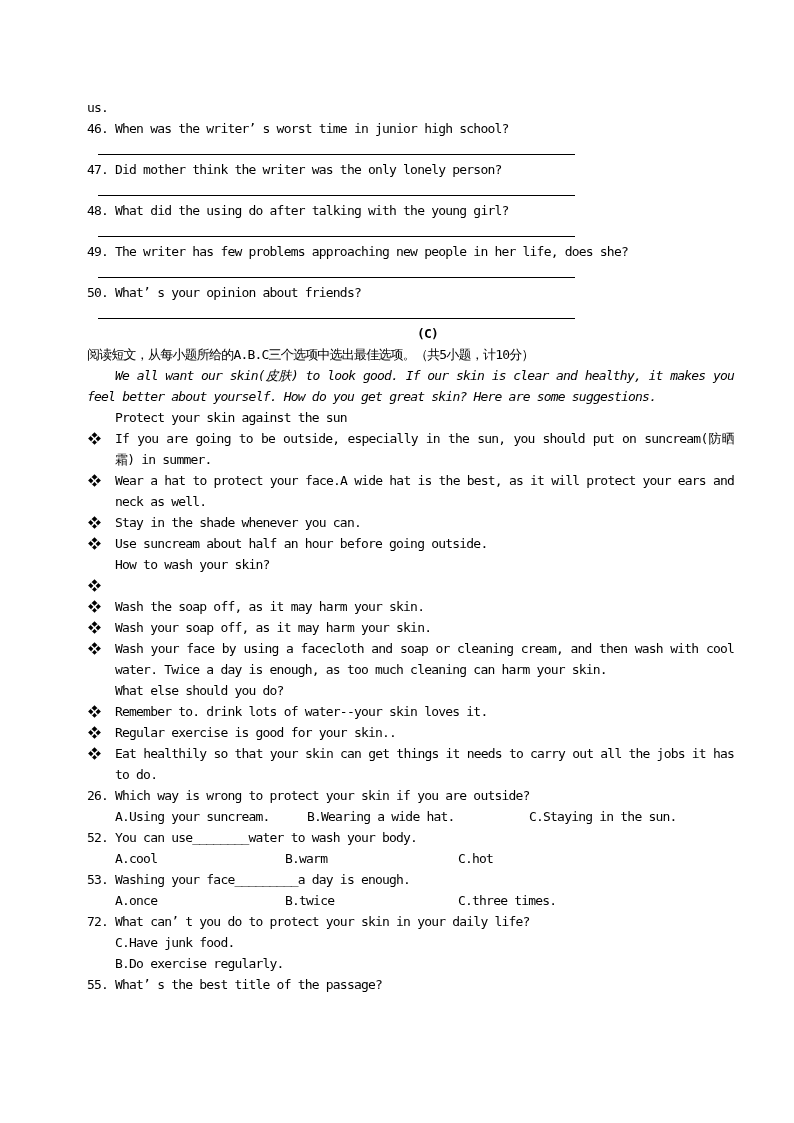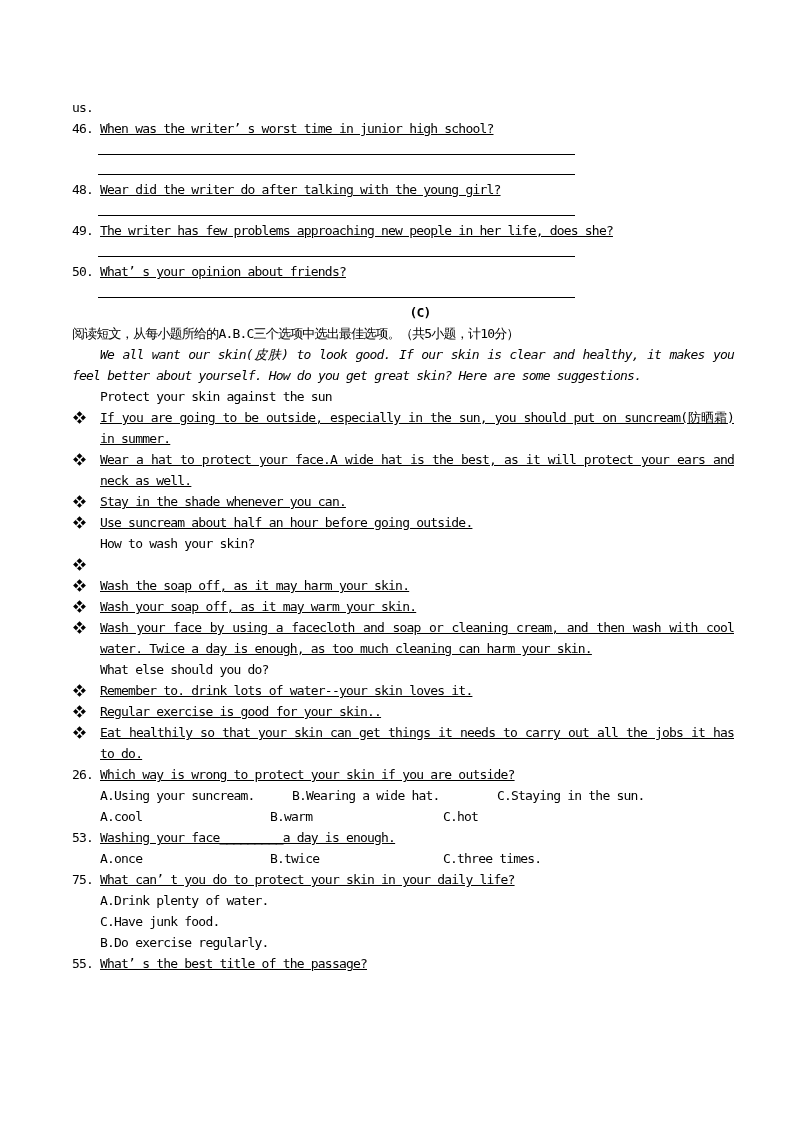--- a/index.html
+++ b/index.html
@@ -2,22 +2,22 @@
 <html><head>
 <meta charset="utf-8">
 <style>
   html,body{margin:0;padding:0;}
   body{
     width:794px;height:1123px;background:#ffffff;color:#000;
     font-family:"DejaVu Sans Mono","Liberation Mono",monospace;
     font-size:13px;letter-spacing:-0.8px;position:relative;overflow:hidden;
   }
   #content{position:absolute;left:72px;top:97px;width:662px;}
-  .line{line-height:21px;min-height:21px;}
-  .hang{position:relative;padding-left:28px;text-decoration:underline;}
+  .line{line-height:21px;min-height:21px;margin-left:15px;}
+  .hang{position:relative;padding-left:28px;}
   .qnum{position:absolute;left:0;top:0;}
   .answer-line{
     height:15px;border-bottom:1px solid #000;width:477px;
     margin-left:26px;margin-bottom:4px;
   }
   .section-label{text-align:center;font-weight:bold;padding-left:34px;}
   .para{text-indent:28px;text-align:justify;font-style:italic;}
   .heading{font-weight:normal;padding-left:28px;}
   .bullet{text-align:justify;}
   .bullet-icon{
@@ -26,74 +26,75 @@
     background-color:#000;
     background-image:linear-gradient(#fff,#fff),linear-gradient(#fff,#fff);
     background-size:1.5px 100%,100% 1.5px;
     background-position:center center;
     background-repeat:no-repeat;
   }
   .opts{position:relative;height:21px;text-align:center;}
   .opts span{position:absolute;top:0;white-space:nowrap;}
   .opts-wide .o0{left:28px}
   .opts-wide .o1{left:220px}
-  .opts-wide .o2{left:425px}
+  .opts-wide .o2{left:442px}
   .opts-std .o0{left:28px}
   .opts-std .o1{left:198px}
   .opts-std .o2{left:371px}
   .option-line{padding-left:28px;}
 </style>
 </head>
 <body>
 
 <main>
   <section id="content">
       <div class="line plain">us.</div>
       <div class="line hang question"><span class="qnum">46.</span><span class="qtext">When was the writer’ s worst time in junior high school?</span></div>
       <div class="answer-line"></div>
+      <div class="line hang question"><span class="qnum">47.</span><span class="qtext">Did mother think the writer was the only lonely person?</span></div>
       <div class="answer-line"></div>
-      <div class="line hang question"><span class="qnum">48.</span><span class="qtext">Wear did the writer do after talking with the young girl?</span></div>
+      <div class="line hang question"><span class="qnum">48.</span><span class="qtext">What did the using do after talking with the young girl?</span></div>
       <div class="answer-line"></div>
       <div class="line hang question"><span class="qnum">49.</span><span class="qtext">The writer has few problems approaching new people in her life, does she?</span></div>
       <div class="answer-line"></div>
       <div class="line hang question"><span class="qnum">50.</span><span class="qtext">What’ s your opinion about friends?</span></div>
       <div class="answer-line"></div>
       <div class="line section-label">(C)</div>
       <div class="line plain">阅读短文，从每小题所给的A.B.C三个选项中选出最佳选项。（共5小题，计10分）</div>
       <div class="line para">We all want our skin(皮肤) to look good. If our skin is clear and healthy, it makes you feel better about yourself. How do you get great skin? Here are some suggestions.</div>
       <div class="line heading">Protect your skin against the sun</div>
       <div class="line hang bullet"><span class="bullet-icon"></span><span class="btext">If you are going to be outside, especially in the sun, you should put on suncream(防晒霜) in summer.</span></div>
       <div class="line hang bullet"><span class="bullet-icon"></span><span class="btext">Wear a hat to protect your face.A wide hat is the best, as it will protect your ears and neck as well.</span></div>
       <div class="line hang bullet"><span class="bullet-icon"></span><span class="btext">Stay in the shade whenever you can.</span></div>
       <div class="line hang bullet"><span class="bullet-icon"></span><span class="btext">Use suncream about half an hour before going outside.</span></div>
       <div class="line heading">How to wash your skin?</div>
       <div class="line hang bullet"><span class="bullet-icon"></span></div>
       <div class="line hang bullet"><span class="bullet-icon"></span><span class="btext">Wash the soap off, as it may harm your skin.</span></div>
-      <div class="line hang bullet"><span class="bullet-icon"></span><span class="btext">Wash your soap off, as it may warm your skin.</span></div>
+      <div class="line hang bullet"><span class="bullet-icon"></span><span class="btext">Wash your soap off, as it may harm your skin.</span></div>
       <div class="line hang bullet"><span class="bullet-icon"></span><span class="btext">Wash your face by using a facecloth and soap or cleaning cream, and then wash with cool water. Twice a day is enough, as too much cleaning can harm your skin.</span></div>
       <div class="line heading">What else should you do?</div>
       <div class="line hang bullet"><span class="bullet-icon"></span><span class="btext">Remember to. drink lots of water--your skin loves it.</span></div>
       <div class="line hang bullet"><span class="bullet-icon"></span><span class="btext">Regular exercise is good for your skin..</span></div>
       <div class="line hang bullet"><span class="bullet-icon"></span><span class="btext">Eat healthily so that your skin can get things it needs to carry out all the jobs it has to do.</span></div>
       <div class="line hang question"><span class="qnum">26.</span><span class="qtext">Which way is wrong to protect your skin if you are outside?</span></div>
       <div class="line opts opts-wide">
         <span class="o0">A.Using your suncream.</span>
         <span class="o1">B.Wearing a wide hat.</span>
         <span class="o2">C.Staying in the sun.</span>
       </div>
+      <div class="line hang question"><span class="qnum">52.</span><span class="qtext">You can use________water to wash your body.</span></div>
       <div class="line opts opts-std">
         <span class="o0">A.cool</span>
         <span class="o1">B.warm</span>
         <span class="o2">C.hot</span>
       </div>
       <div class="line hang question"><span class="qnum">53.</span><span class="qtext">Washing your face_________a day is enough.</span></div>
       <div class="line opts opts-std">
         <span class="o0">A.once</span>
         <span class="o1">B.twice</span>
         <span class="o2">C.three times.</span>
       </div>
-      <div class="line hang question"><span class="qnum">75.</span><span class="qtext">What can’ t you do to protect your skin in your daily life?</span></div>
-      <div class="line option-line">A.Drink plenty of water.</div>
+      <div class="line hang question"><span class="qnum">72.</span><span class="qtext">What can’ t you do to protect your skin in your daily life?</span></div>
       <div class="line option-line">C.Have junk food.</div>
       <div class="line option-line">B.Do exercise regularly.</div>
       <div class="line hang question"><span class="qnum">55.</span><span class="qtext">What’ s the best title of the passage?</span></div>
     </section>
 </main>
 
 </body></html>

